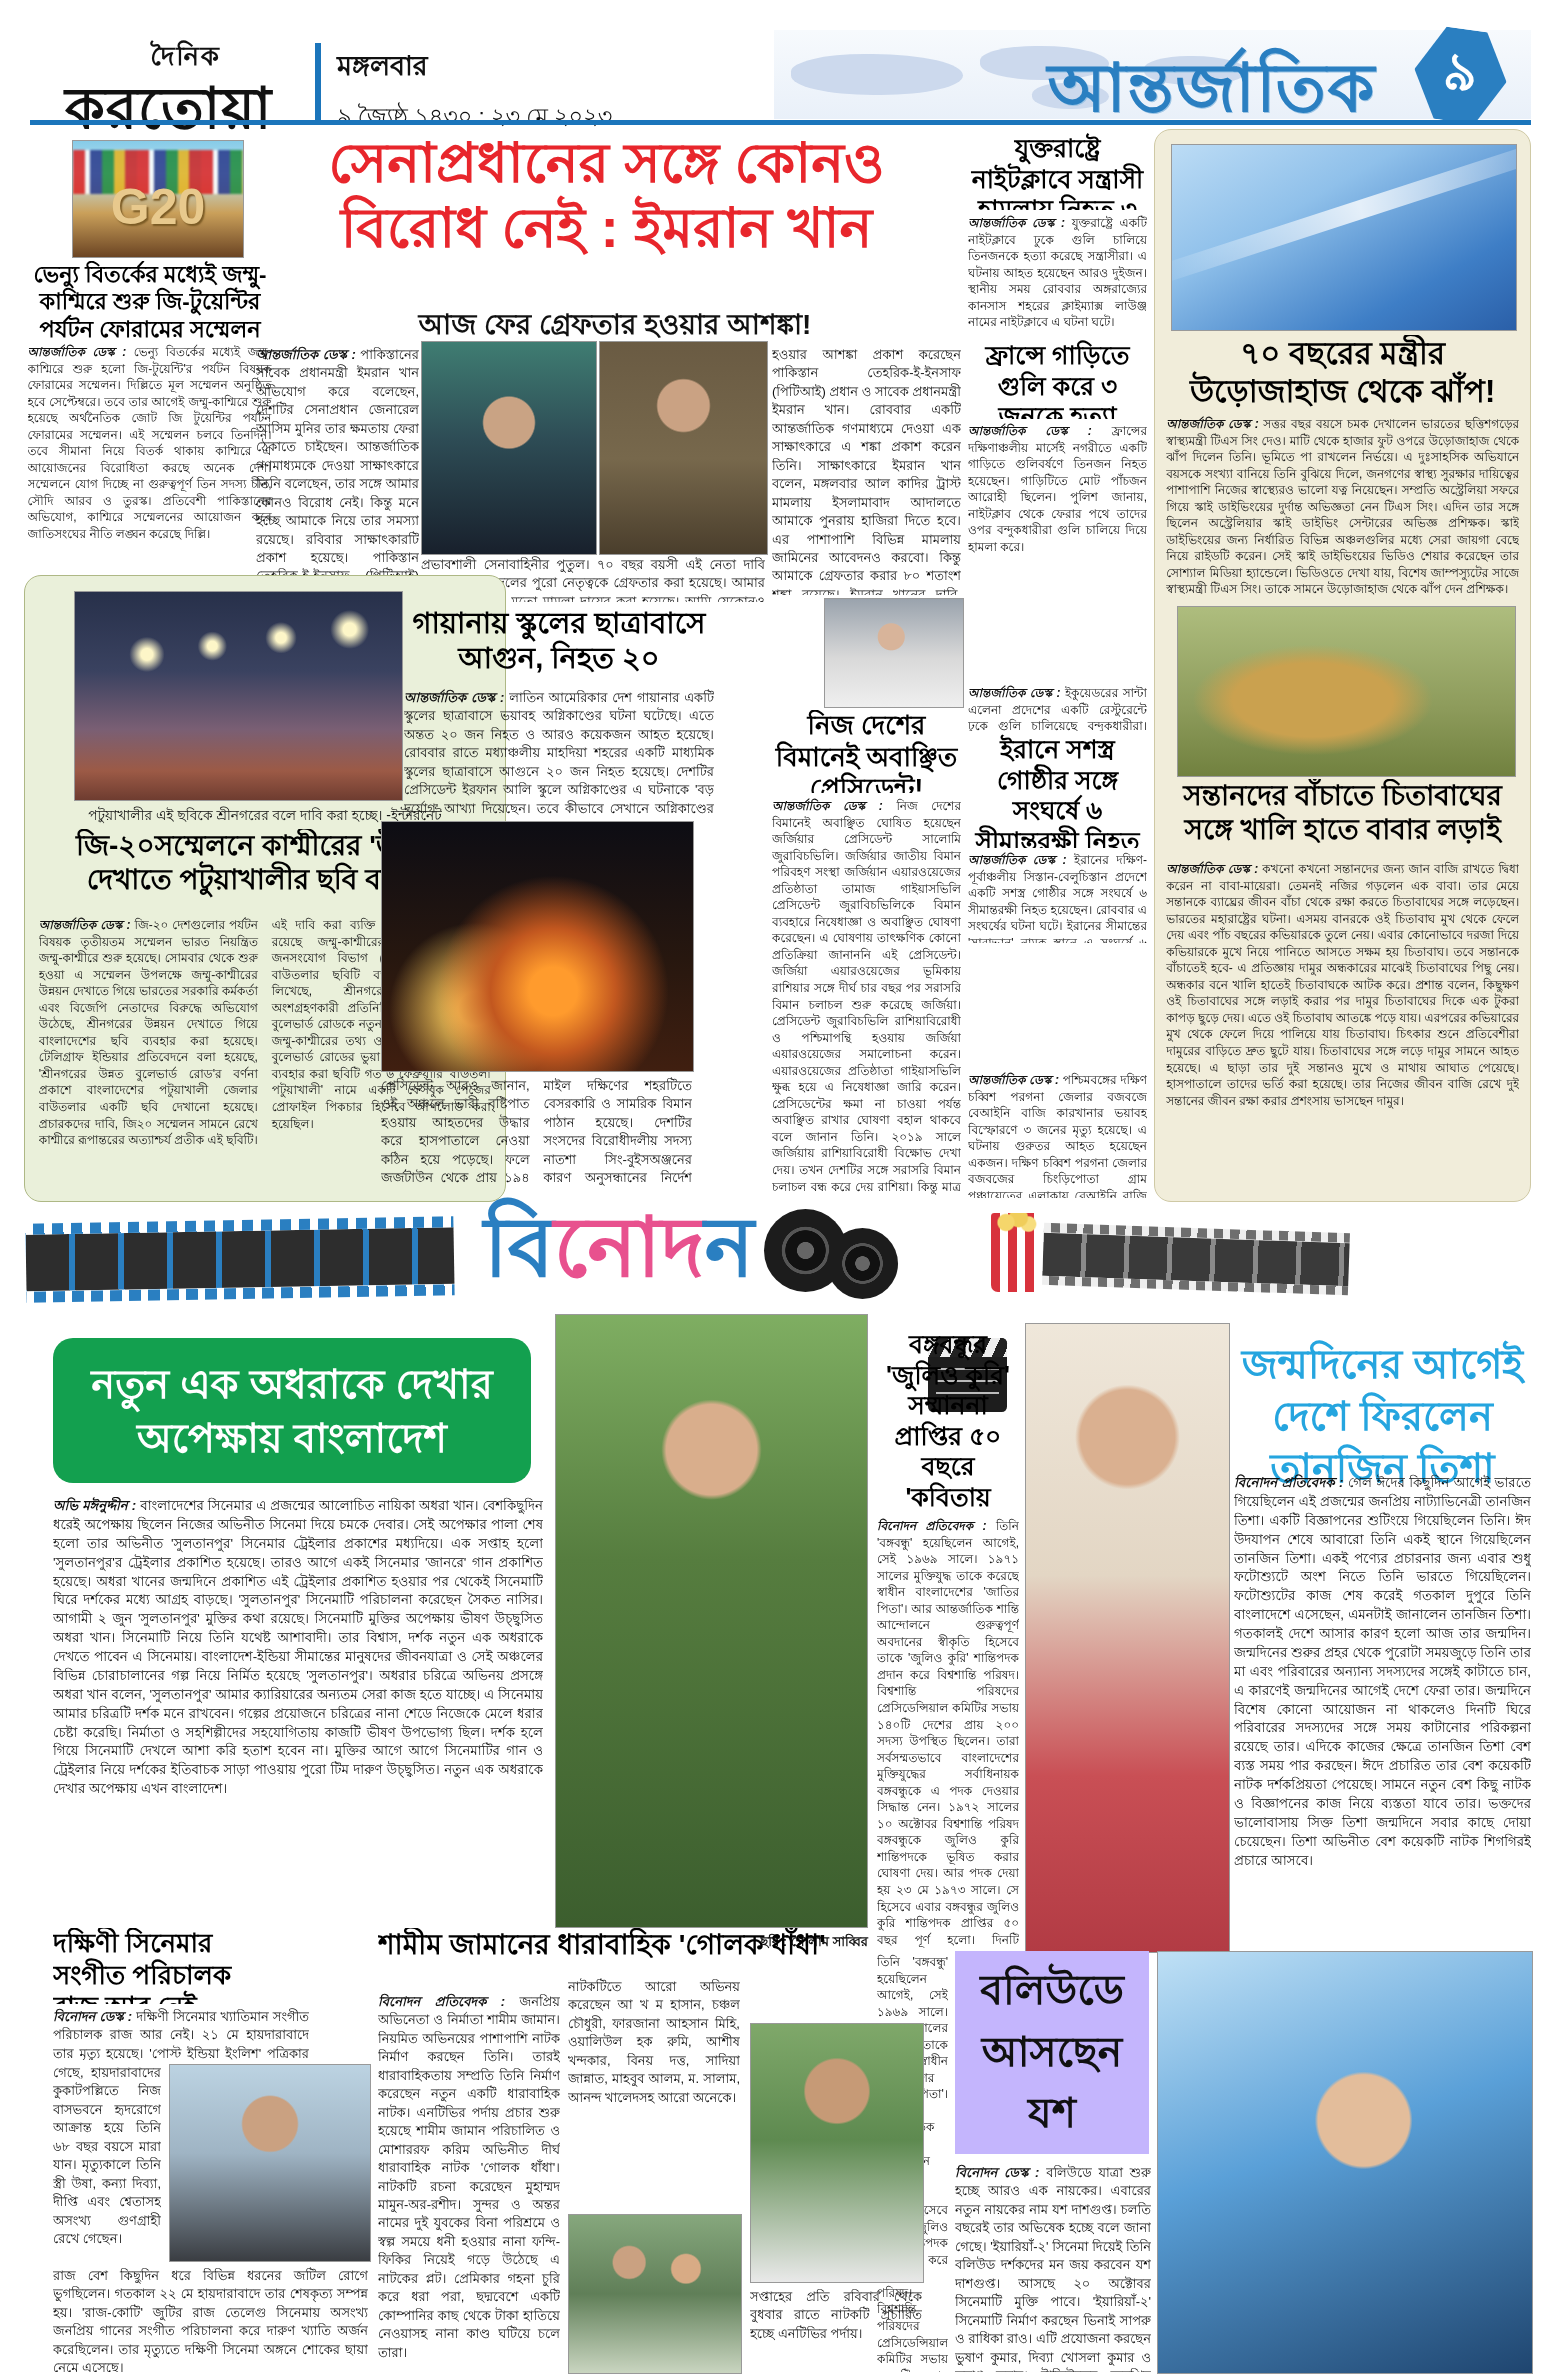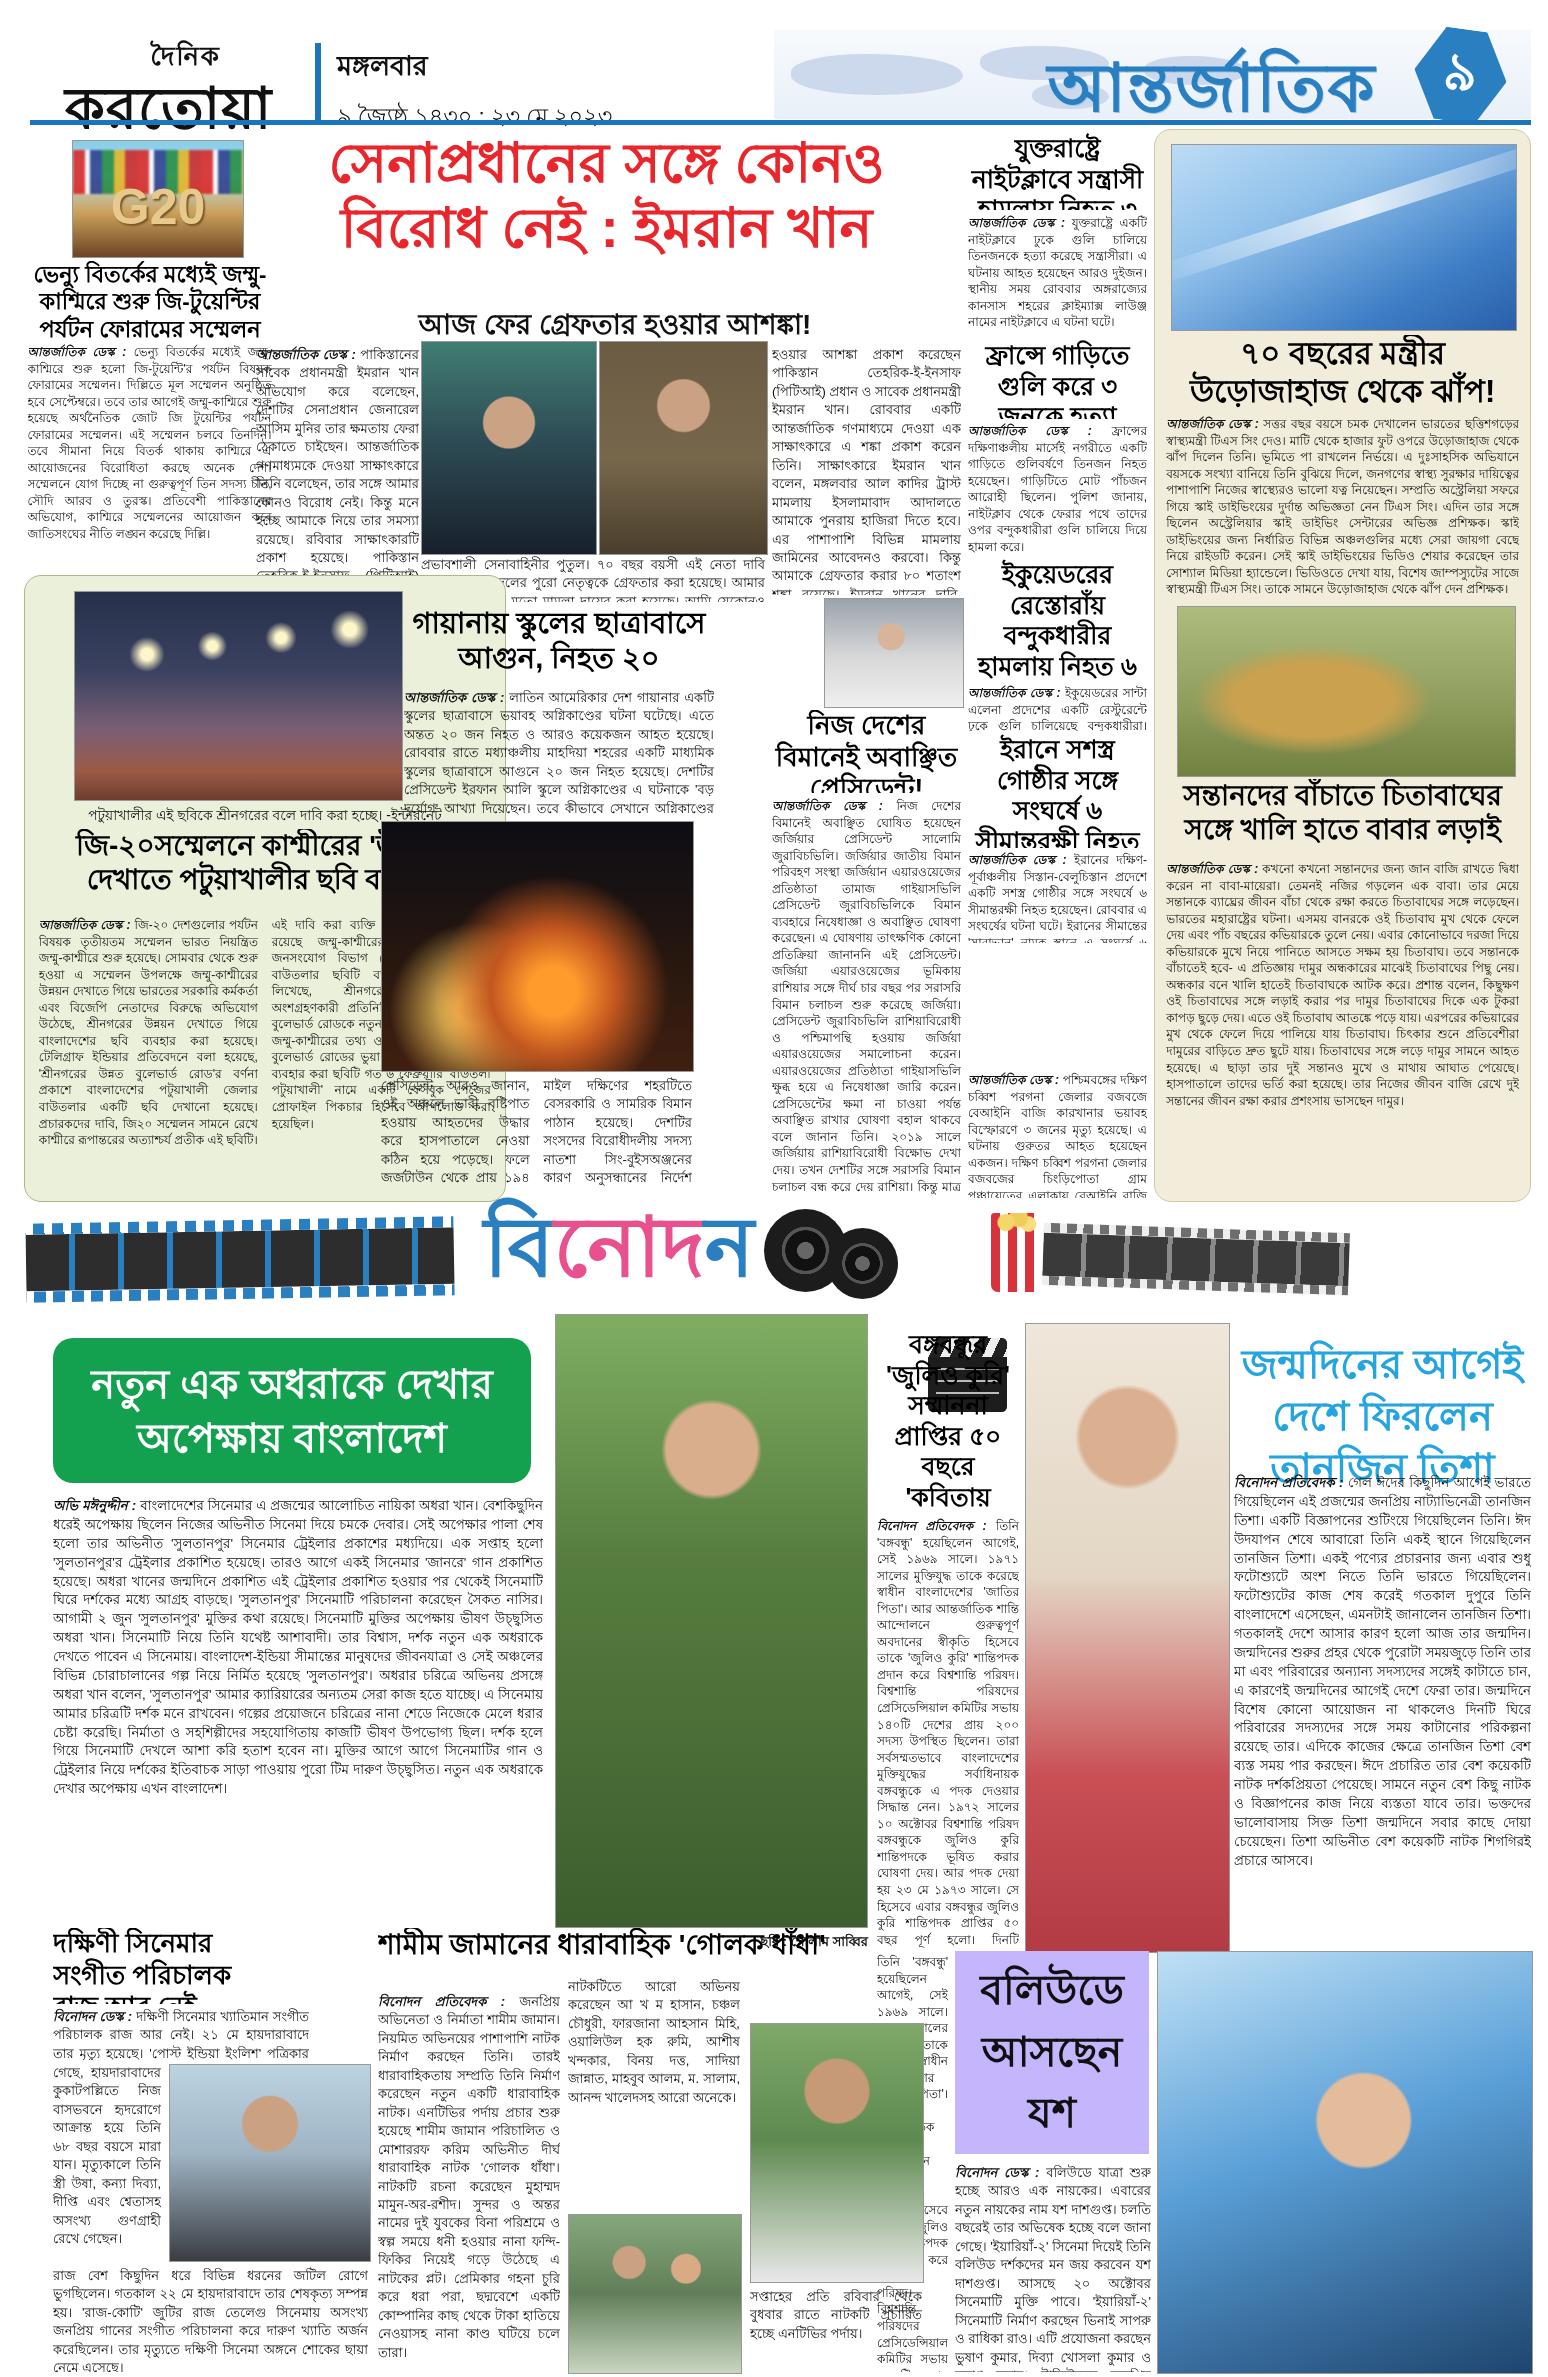--- a/index.html
+++ b/index.html
@@ -175,21 +175,20 @@
   <div class="abs hl" style="left:968px;top:133px;width:179px;height:77px;font-size:25px;">যুক্তরাষ্ট্রে নাইটক্লাবে সন্ত্রাসী হামলায় নিহত ৩</div>
   <div class="abs body-txt body-sm" style="left:968px;top:215px;width:179px;height:120px;">
     <b class="dateline">আন্তর্জাতিক ডেস্ক :</b>
     <span>যুক্তরাষ্ট্রে একটি নাইটক্লাবে ঢুকে গুলি চালিয়ে তিনজনকে হত্যা করেছে সন্ত্রাসীরা। এ ঘটনায় আহত হয়েছেন আরও দুইজন। স্থানীয় সময় রোববার অঙ্গরাজ্যের কানসাস শহরের ক্লাইম্যাক্স লাউঞ্জ নামের নাইটক্লাবে এ ঘটনা ঘটে।</span>
   </div>
   <div class="abs hl" style="left:968px;top:340px;width:179px;height:79px;font-size:25px;">ফ্রান্সে গাড়িতে গুলি করে ৩ জনকে হত্যা</div>
   <div class="abs body-txt body-sm" style="left:968px;top:423px;width:179px;height:131px;">
     <b class="dateline">আন্তর্জাতিক ডেস্ক :</b>
     <span>ফ্রান্সের দক্ষিণাঞ্চলীয় মার্সেই নগরীতে একটি গাড়িতে গুলিবর্ষণে তিনজন নিহত হয়েছেন। গাড়িটিতে মোট পাঁচজন আরোহী ছিলেন। পুলিশ জানায়, নাইটক্লাব থেকে ফেরার পথে তাদের ওপর বন্দুকধারীরা গুলি চালিয়ে দিয়ে হামলা করে।</span>
   </div>
-  <div class="abs hl" style="left:968px;top:559px;width:179px;height:120px;font-size:25px;">ইকুয়েডরের রেস্তোরাঁয় বন্দুকধারীর হামলায় নিহত ৬</div>
   <div class="abs body-txt body-sm" style="left:968px;top:685px;width:179px;height:46px;">
     <b class="dateline">আন্তর্জাতিক ডেস্ক :</b>
     <span>ইকুয়েডরের সান্টা এলেনা প্রদেশের একটি রেস্টুরেন্টে ঢুকে গুলি চালিয়েছে বন্দুকধারীরা। গোলাগুলিতে মৃত্যু হয়েছে কমপক্ষে ছয়জনের। আহত হয়েছেন আরও একজন।</span>
   </div>
   <div class="abs hl" style="left:968px;top:734px;width:179px;height:114px;font-size:25px;">ইরানে সশস্ত্র গোষ্ঠীর সঙ্গে সংঘর্ষে ৬ সীমান্তরক্ষী নিহত</div>
   <div class="abs body-txt body-sm" style="left:968px;top:852px;width:179px;height:91px;">
     <b class="dateline">আন্তর্জাতিক ডেস্ক :</b>
     <span>ইরানের দক্ষিণ-পূর্বাঞ্চলীয় সিস্তান-বেলুচিস্তান প্রদেশে একটি সশস্ত্র গোষ্ঠীর সঙ্গে সংঘর্ষে ৬ সীমান্তরক্ষী নিহত হয়েছেন। রোববার এ সংঘর্ষের ঘটনা ঘটে। ইরানের সীমান্তের 'সারাভান' নামক স্থানে এ সংঘর্ষে ৬ সীমান্তরক্ষী নিহত হন।</span>
   </div>
   <div class="abs body-txt body-sm" style="left:968px;top:1072px;width:179px;height:126px;">

